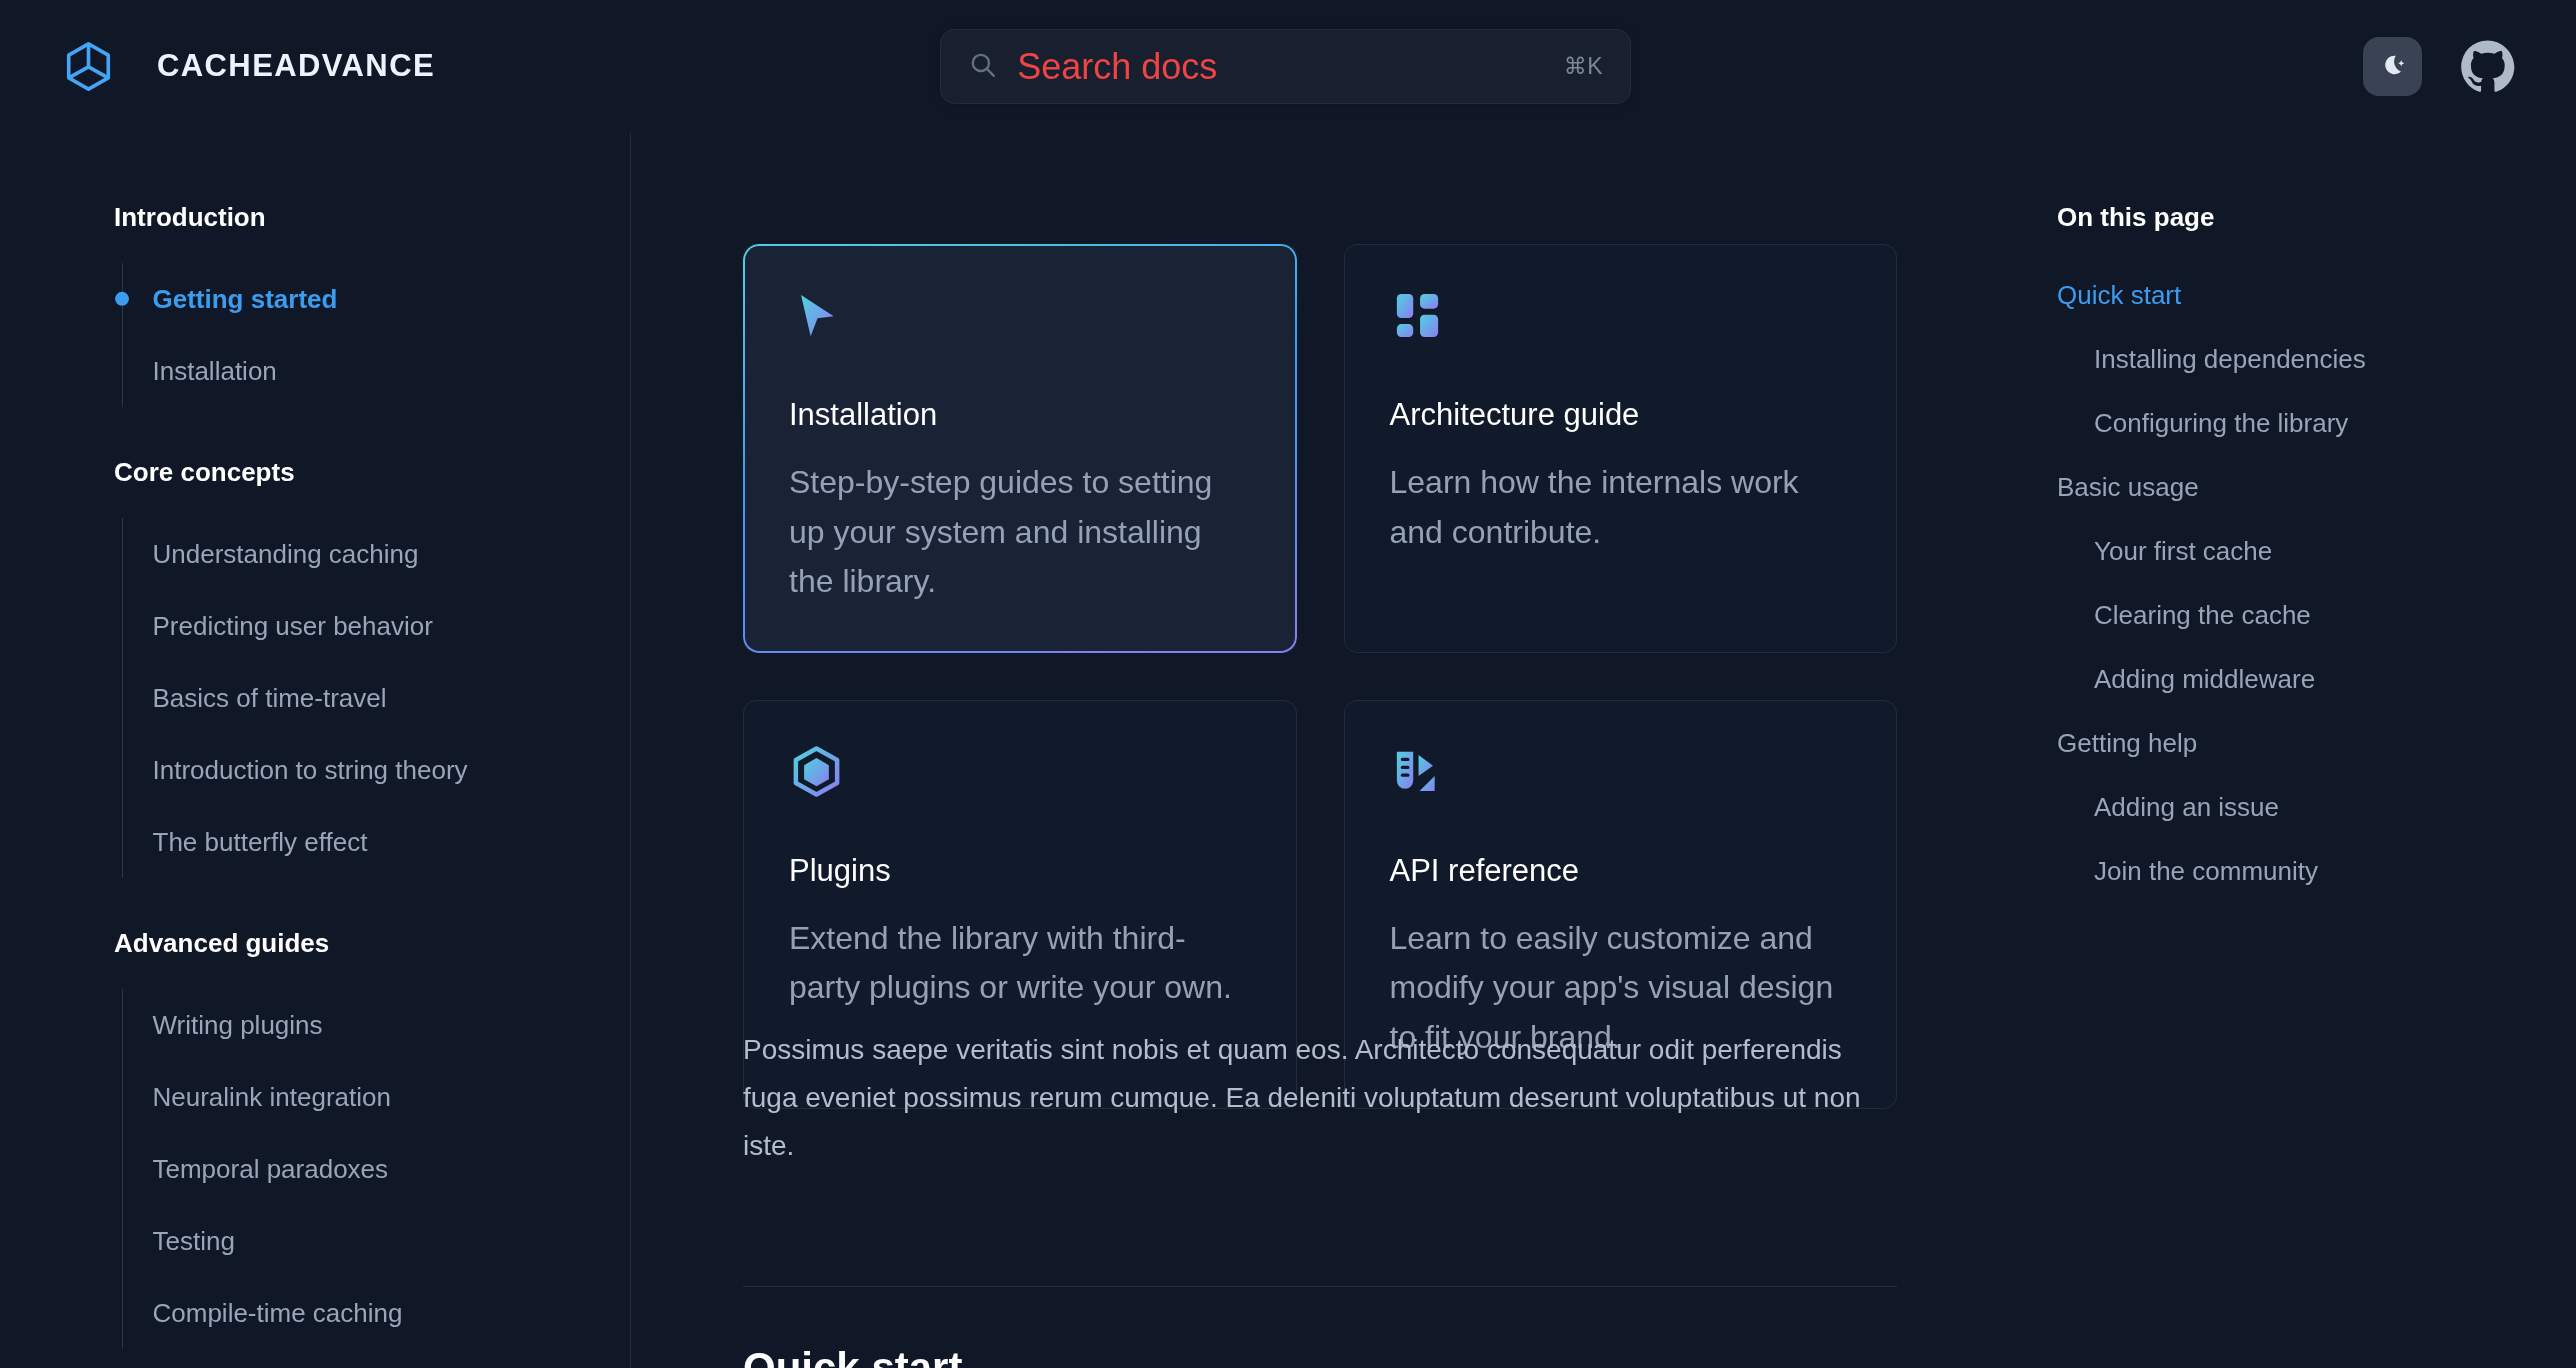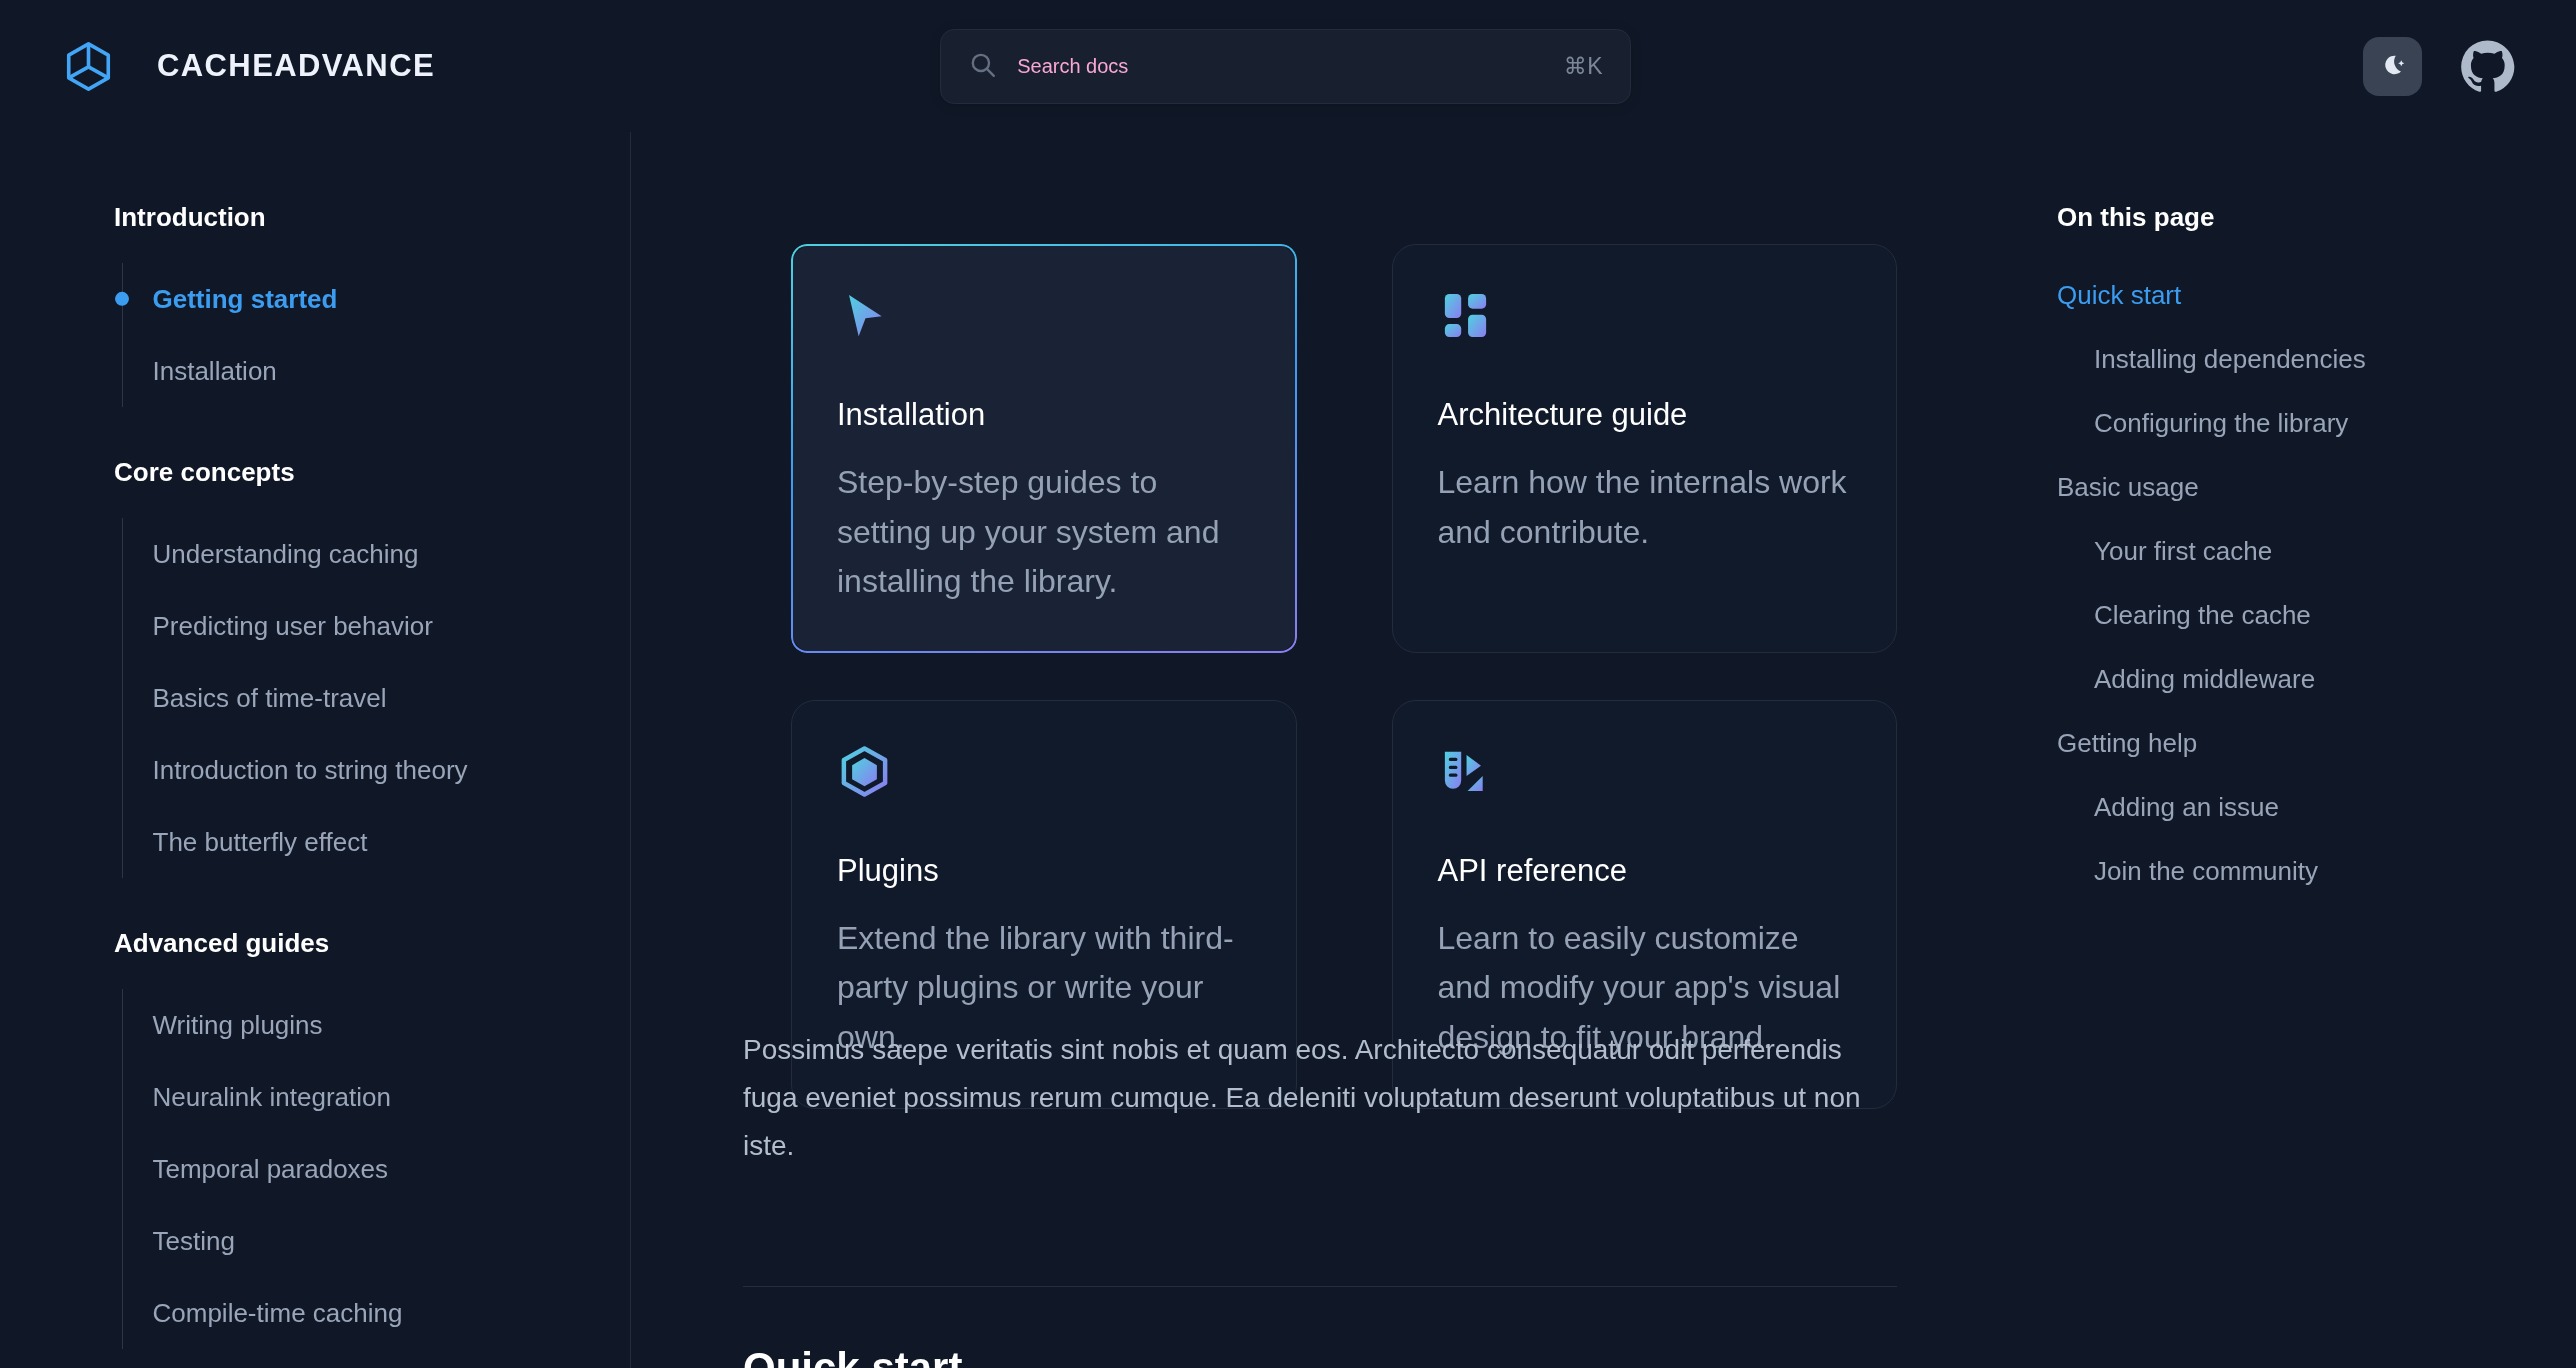--- a/index.html
+++ b/index.html
@@ -31,21 +31,21 @@
     background: #18202f;
     border: 0.9px solid #232c3d;
     border-radius: 14.3px;
     display: flex; align-items: center;
     padding: 0 27px;
     box-shadow: 0 1.8px 10.7px rgba(0,0,0,.18);
   }
   .search-icon { width: 29.5px; height: 29.5px; flex: none; opacity: .62; }
   .search-ph {
     flex: 1; margin-left: 19.7px;
-    color: #f9a8d4; font-size: 20px;
+    color: #ef4444; font-size: 36px;
   }
   .search-kbd { color: #7b8799; font-size: 23px; letter-spacing: 0.4px; }
   .hdr-actions { position: absolute; right: 61px; display: flex; align-items: center; gap: 38px; }
   .theme-btn {
     width: 59px; height: 59px; border-radius: 16px;
     background: #3a4354;
     display: flex; align-items: center; justify-content: center;
     border: none; cursor: pointer;
   }
   .gh-btn { width: 55px; height: 55px; cursor: pointer; display:block; }
@@ -95,27 +95,26 @@
   }
   .cards {
     position: absolute; top: 112px; left: 112px;
     width: 1154px;
     display: grid;
     grid-template-columns: 1fr 1fr;
     gap: 47px 47px;
   }
   .card {
     position: relative;
-    border-radius: 24px;
+    border-radius: 13px;
     background: #111a2a;
     border: 0.9px solid #222c3c;
     padding: 43px 45px 45px 45px;
     min-height: 322px;
     cursor: pointer;
-    margin-left: 48px;
   }
   .card.featured {
     background: #1a2335;
     border: none;
     padding: 44px 46px 46px 46px;
   }
   .card.featured::before {
     content: "";
     position: absolute; inset: 0;
     border-radius: 16px;

